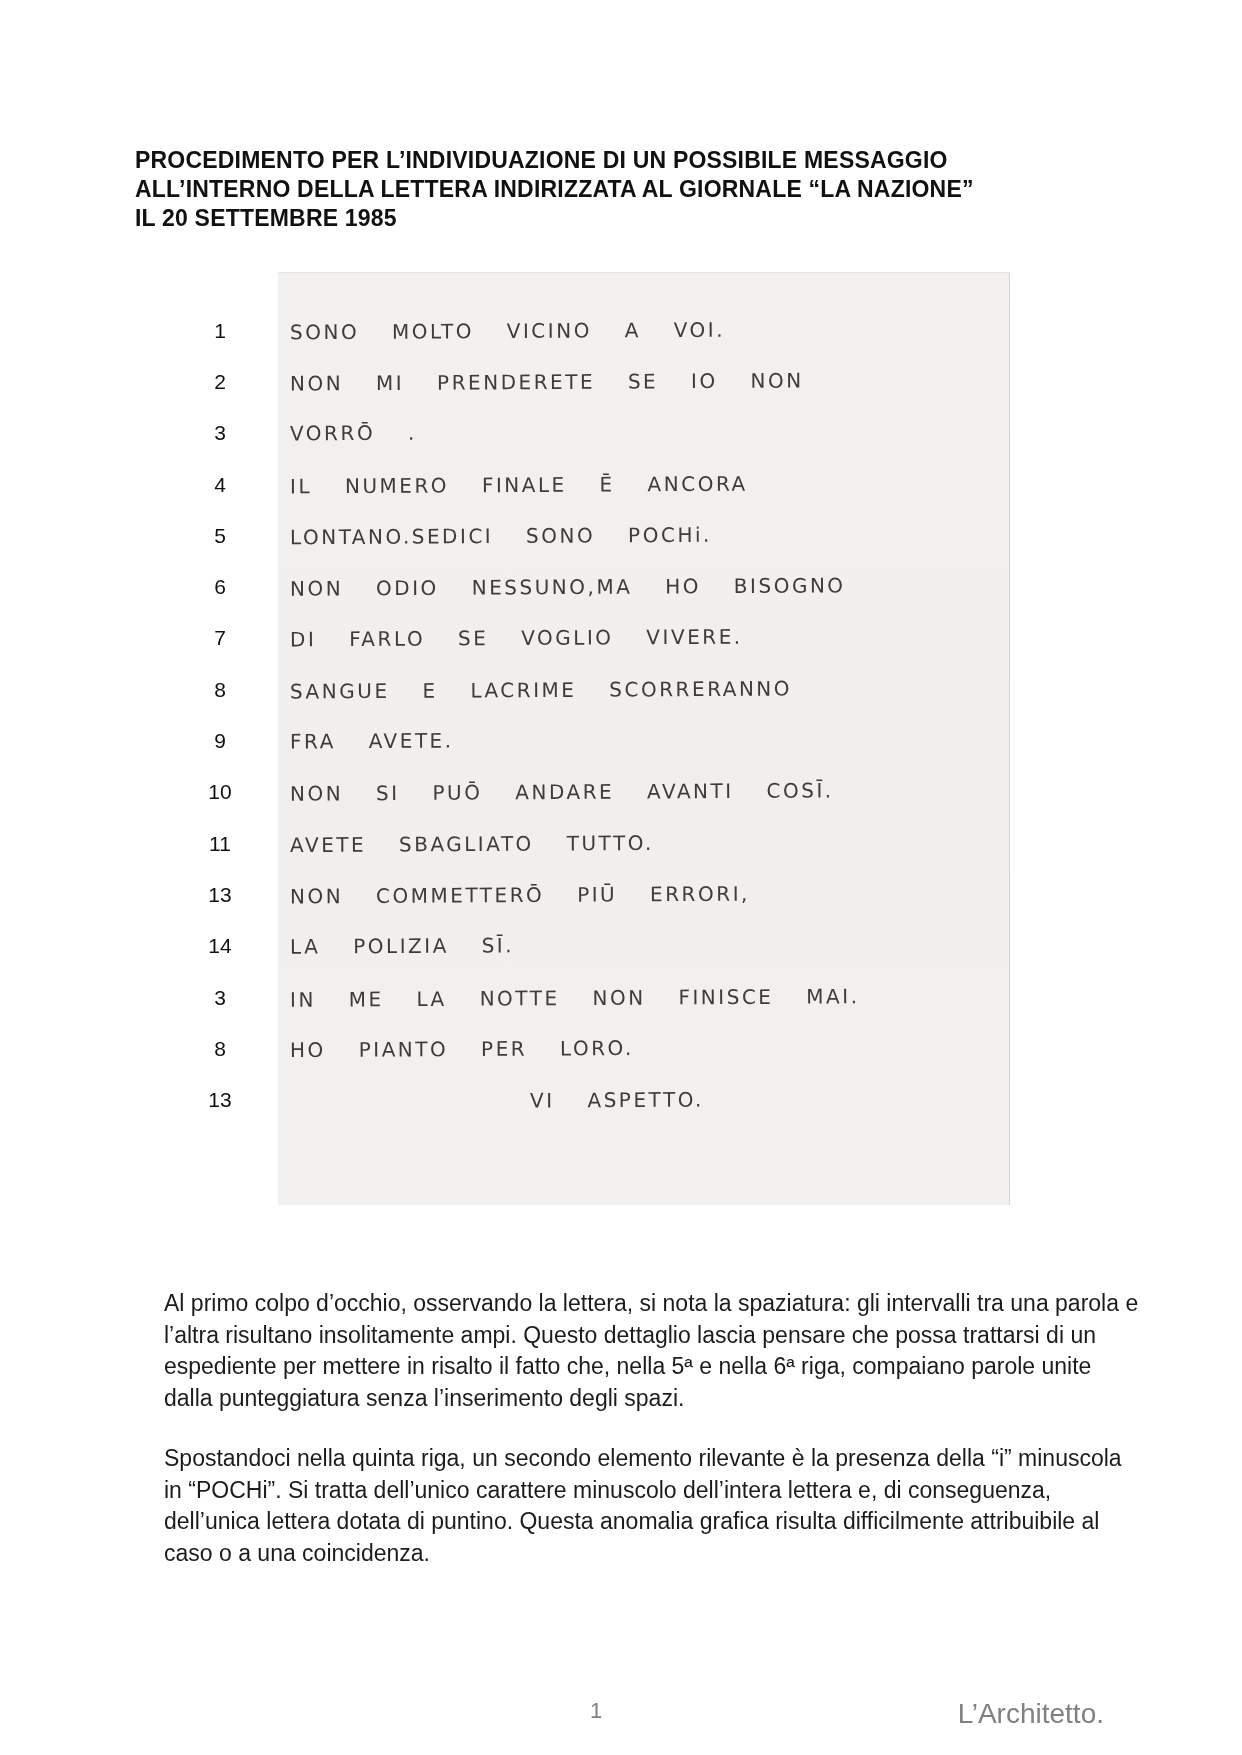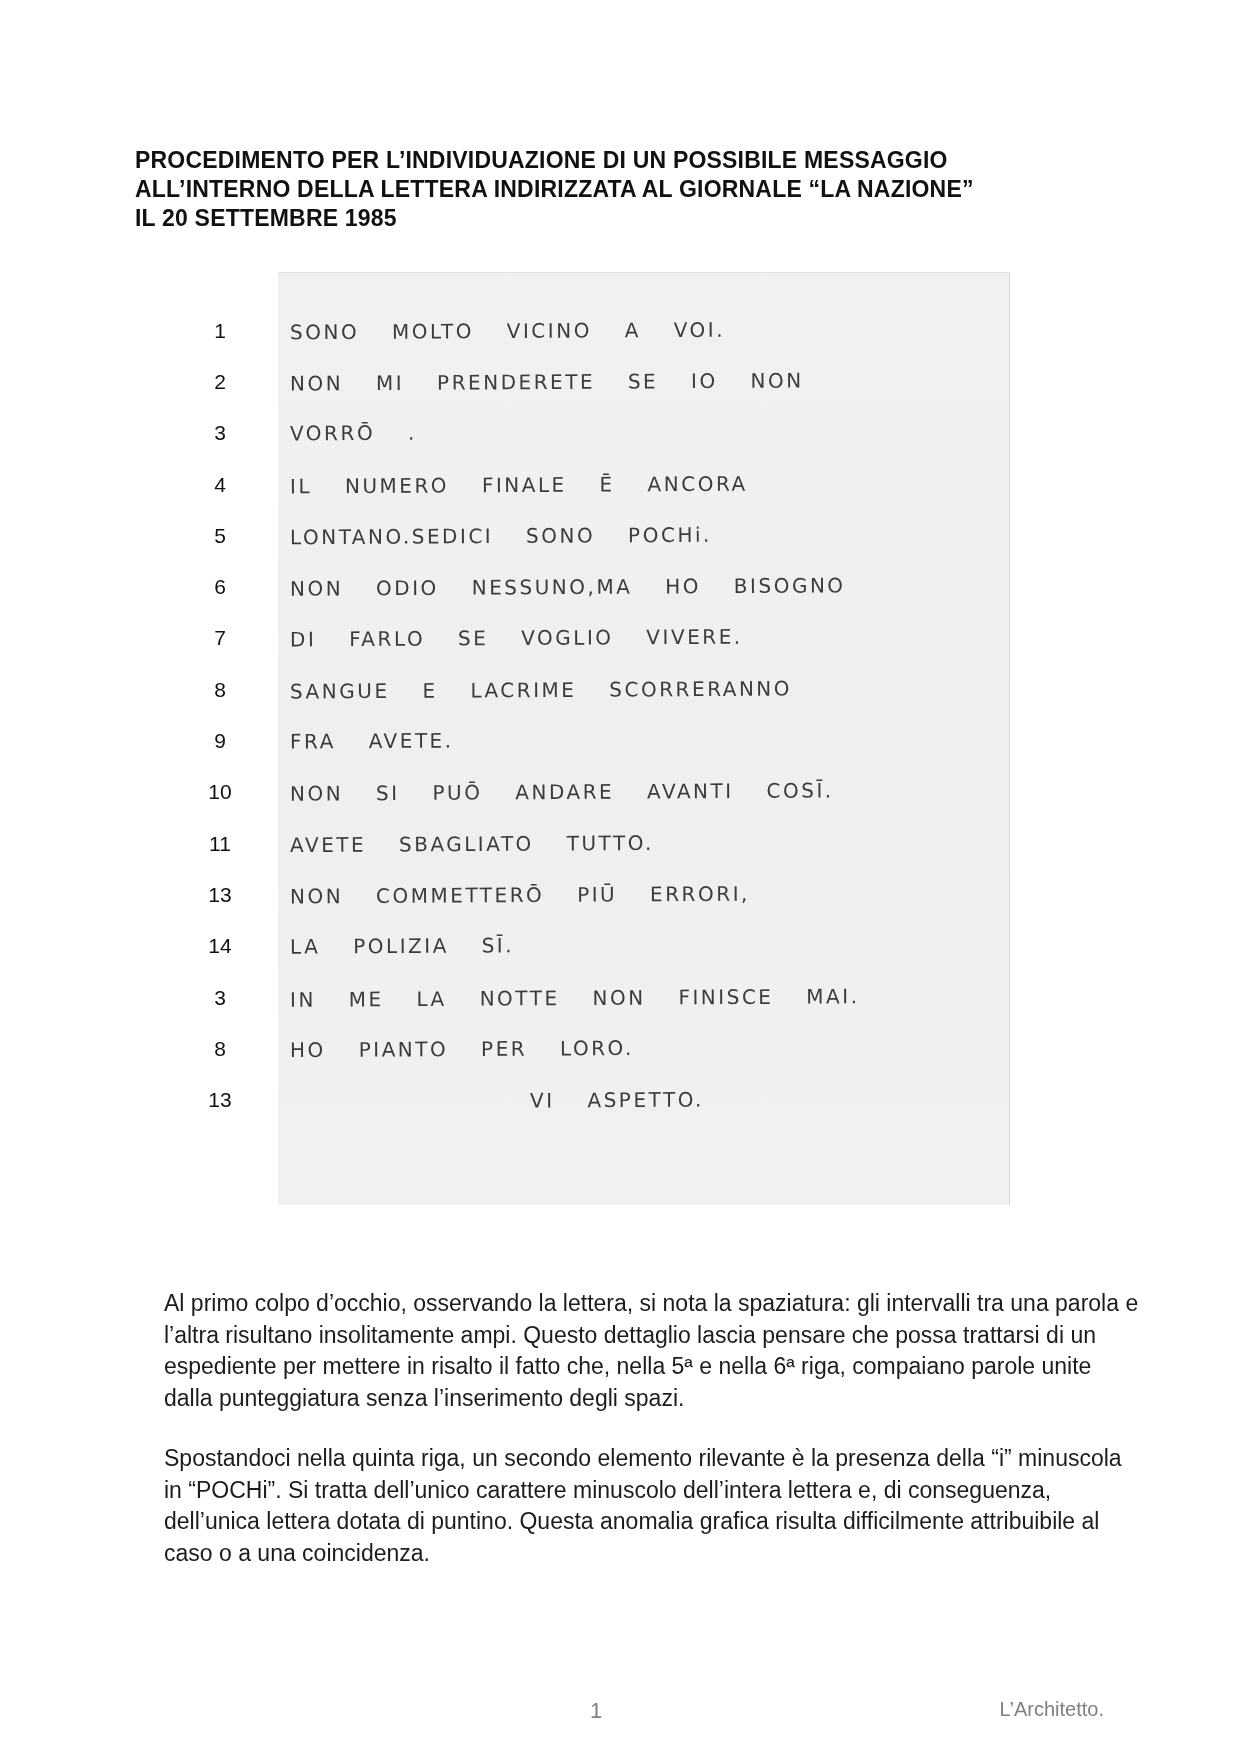--- a/index.html
+++ b/index.html
@@ -88,21 +88,21 @@
     position: absolute;
     left: 590px;
     top: 1698px;
     font-size: 22px;
     color: #808080;
   }
   .signature {
     position: absolute;
     right: 138px;
     top: 1698px;
-    font-size: 20px;
+    font-size: 28px;
     color: #808080;
   }
 </style>
 </head>
 <body>
 
 <div class="page">
 
   <header class="doc-title">
     <div>PROCEDIMENTO PER L’INDIVIDUAZIONE DI UN POSSIBILE MESSAGGIO</div>

